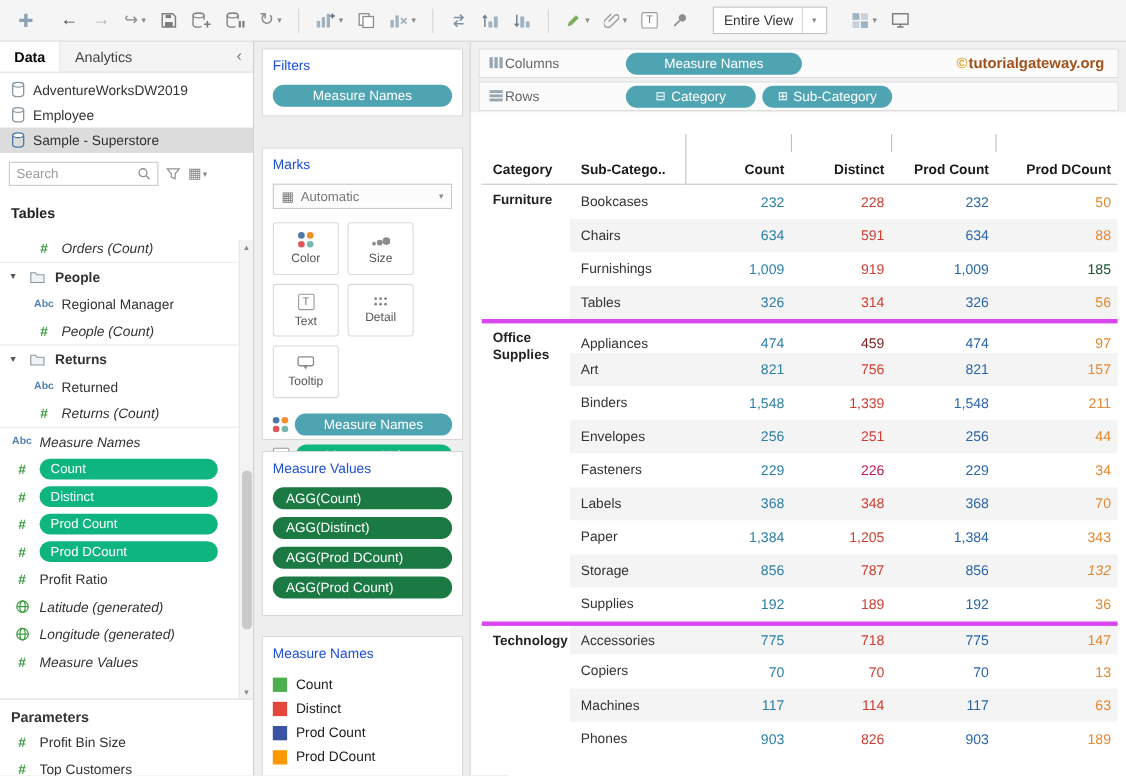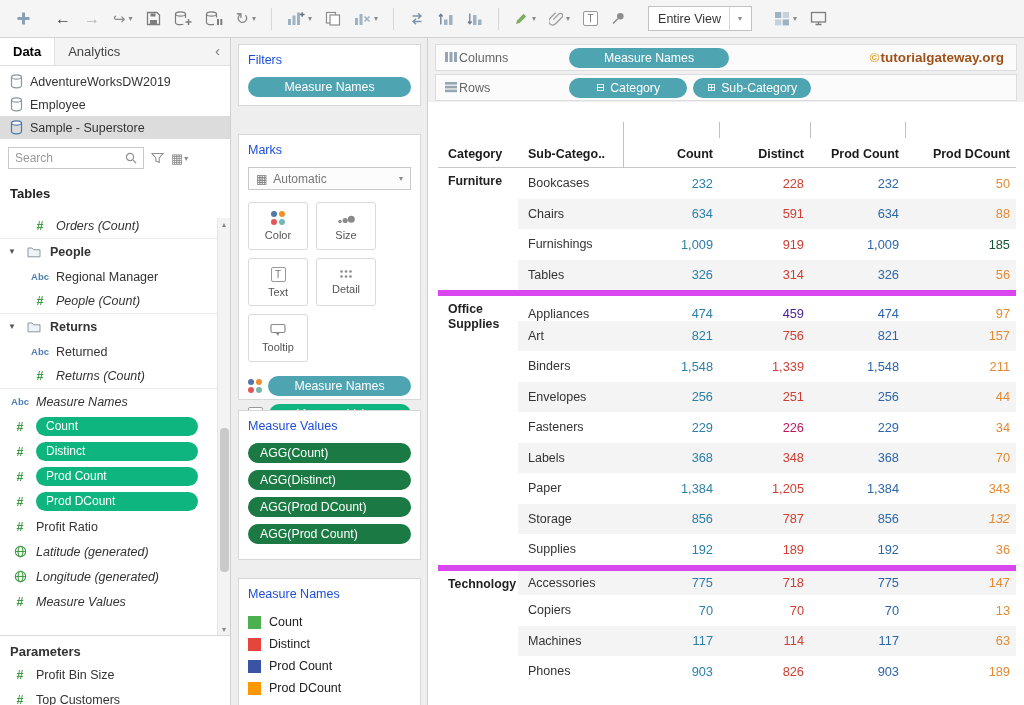--- a/index.html
+++ b/index.html
@@ -88,21 +88,21 @@
 .wm-sym{color:var(--watermark-symbol,#dfa32b);margin-right:1px}
 .wm-txt{color:var(--watermark-text,#a0521a)}
 .viz{position:absolute;left:0;top:64px;right:0;bottom:0;background:#fff}
 .tbl{position:absolute;left:10px;top:20px;width:578px}
 .hdr{position:relative;display:grid;grid-template-columns:80px 105px 96px 91px 95px 111px;height:46px;border-bottom:1px solid #c9c9c9;align-items:end}
 .th{font-weight:bold;font-size:12.5px;color:#1a1a1a;padding:0 0 6px 10px;text-align:left}
 .th.num{text-align:right;padding:0 6px 6px 0}
 .tick{position:absolute;background:#c0c0c0;width:1px;top:0}
 .t-row{display:grid;grid-template-columns:80px 105px 96px 91px 95px 111px;height:30.5px;align-items:center}
 .t-row.band{background:linear-gradient(to right,#fff 80px,#f4f4f4 80px)}
-.t-row.grp{border-top:6px solid #d946ef}
+.t-row.grp{border-top:4px solid #d946ef}
 .cat{align-self:start;padding:6px 2px 0 10px;font-size:12.3px;color:#222;line-height:1.2;font-weight:bold}
 .sub{padding-left:10px;font-size:12.5px;color:#333}
 .val{text-align:right;padding-right:6px;font-size:12.8px}
 </style>
 </head>
 <body>
 
 <div id="app" data-name="tableau-app">
 
   <div class="toolbar" id="toolbar" data-name="toolbar">
@@ -685,21 +685,21 @@
               <div class="sub" data-name="subcategory-cell">Tables</div>
               <div class="val" data-name="value-cell" style="color: rgb(44, 127, 168);">326</div>
               <div class="val" data-name="value-cell" style="color: rgb(207, 62, 50);">314</div>
               <div class="val" data-name="value-cell" style="color: rgb(44, 102, 168);">326</div>
               <div class="val" data-name="value-cell" style="color: rgb(227, 137, 50);">56</div>
             </div>
             <div class="t-row grp" data-name="table-row">
               <div class="cat" data-name="category-cell">Office Supplies</div>
               <div class="sub" data-name="subcategory-cell">Appliances</div>
               <div class="val" data-name="value-cell" style="color: rgb(44, 127, 168);">474</div>
-              <div class="val" data-name="value-cell" style="color: #4c1d95;">459</div>
+              <div class="val" data-name="value-cell" style="color: #7f1d1d;">459</div>
               <div class="val" data-name="value-cell" style="color: rgb(44, 102, 168);">474</div>
               <div class="val" data-name="value-cell" style="color: rgb(227, 137, 50);">97</div>
             </div>
             <div class="t-row band" data-name="table-row">
               <div class="cat" data-name="category-cell"></div>
               <div class="sub" data-name="subcategory-cell">Art</div>
               <div class="val" data-name="value-cell" style="color: rgb(44, 127, 168);">821</div>
               <div class="val" data-name="value-cell" style="color: rgb(207, 62, 50);">756</div>
               <div class="val" data-name="value-cell" style="color: rgb(44, 102, 168);">821</div>
               <div class="val" data-name="value-cell" style="color: rgb(227, 137, 50);">157</div>

